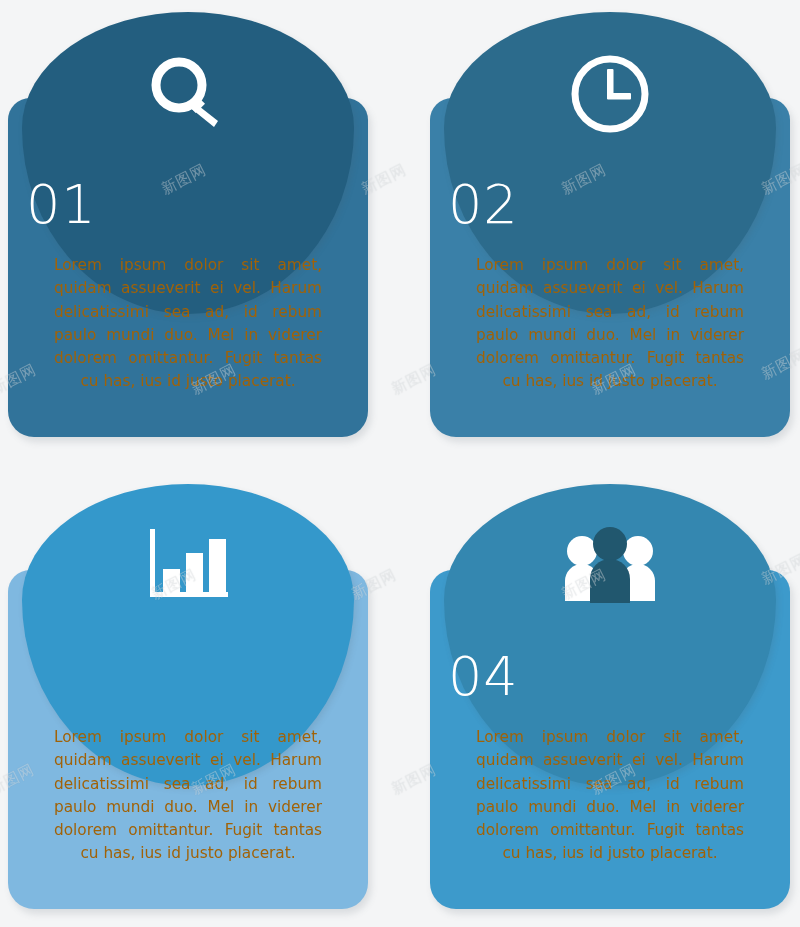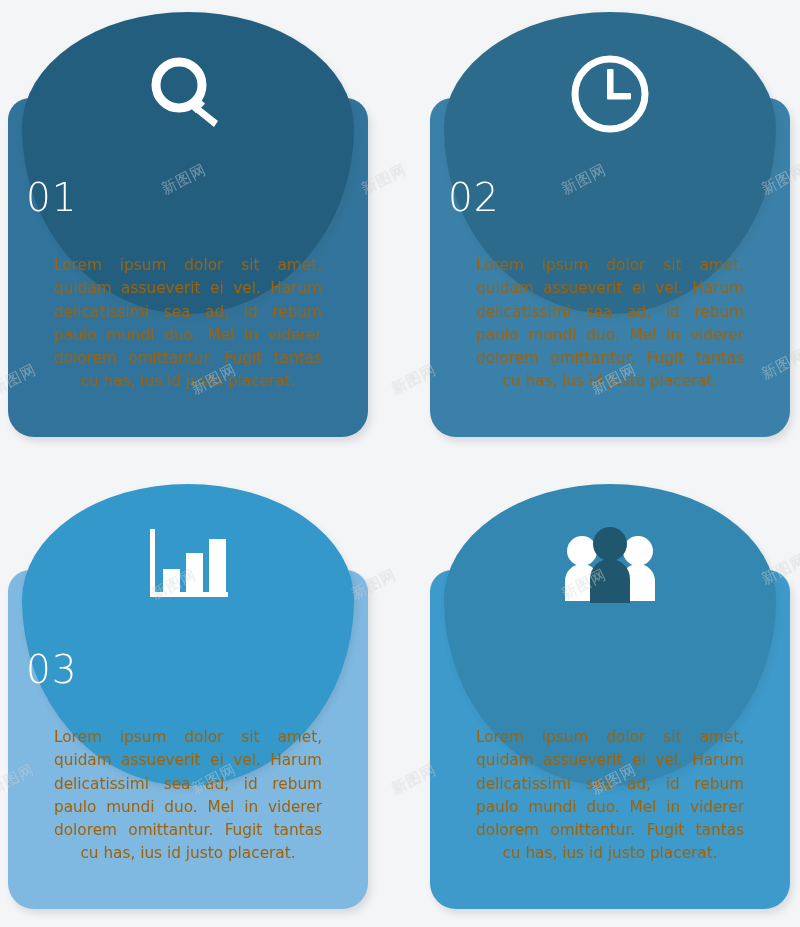--- a/index.html
+++ b/index.html
@@ -66,21 +66,21 @@
     align-items: center;
     justify-content: center;
   }
   .card-icon svg { display: block; }
 
   
   .card-number {
     position: absolute;
     left: 18px;
     top: 166px;
-    font-size: 39px;
+    font-size: 54px;
     font-weight: 300;
     letter-spacing: 1px;
     color: #ffffff;
     line-height: 1;
     font-family: "DejaVu Sans", "Liberation Sans", sans-serif;
     white-space: nowrap;
   }
 
   
   .card-text {
@@ -156,38 +156,38 @@
       <div class="card-icon">
         <svg width="92" height="82" viewBox="0 0 92 82">
           <rect x="8" y="4" width="5" height="68" fill="#ffffff"></rect>
           <rect x="8" y="67" width="78" height="5" fill="#ffffff"></rect>
           <rect x="21" y="44" width="17" height="23" fill="#ffffff"></rect>
           <rect x="44" y="28" width="17" height="39" fill="#ffffff"></rect>
           <rect x="67" y="14" width="17" height="53" fill="#ffffff"></rect>
         </svg>
       </div>
     </div>
-    <div class="card-number">03</div>
     <div class="card-text">Lorem ipsum dolor sit amet, quidam assueverit ei vel. Harum delicatissimi sea ad, id rebum paulo mundi duo. Mel in viderer dolorem omittantur. Fugit tantas cu has, ius id justo placerat.</div>
   </div>
 
   <div class="card card-pos-3">
     <div class="card-body" style="background: rgb(61, 154, 203);"></div>
     <div class="card-arch" style="background: rgb(52, 135, 176);">
       <div class="card-icon">
         <svg width="100" height="86" viewBox="0 0 100 86">
           <circle cx="22" cy="28" r="15" fill="#ffffff"></circle>
           <path d="M5 78 L5 58 A17 17 0 0 1 39 58 L39 78 Z" fill="#ffffff"></path>
           <circle cx="78" cy="28" r="15" fill="#ffffff"></circle>
           <path d="M61 78 L61 58 A17 17 0 0 1 95 58 L95 78 Z" fill="#ffffff"></path>
           <circle cx="50" cy="21" r="17" fill="#21576E"></circle>
           <path d="M30 80 L30 56 A20 20 0 0 1 70 56 L70 80 Z" fill="#21576E"></path>
         </svg>
       </div>
     </div>
+    <div class="card-number">04</div>
     <div class="card-text">Lorem ipsum dolor sit amet, quidam assueverit ei vel. Harum delicatissimi sea ad, id rebum paulo mundi duo. Mel in viderer dolorem omittantur. Fugit tantas cu has, ius id justo placerat.</div>
   </div>
 
   <div class="watermark">
     <span class="wm" style="left:160px;  top:170px;">新图网</span>
     <span class="wm" style="left:360px;  top:170px;">新图网</span>
     <span class="wm" style="left:560px;  top:170px;">新图网</span>
     <span class="wm" style="left:760px;  top:170px;">新图网</span>
     <span class="wm" style="left:-10px;  top:370px;">新图网</span>
     <span class="wm" style="left:190px;  top:370px;">新图网</span>

